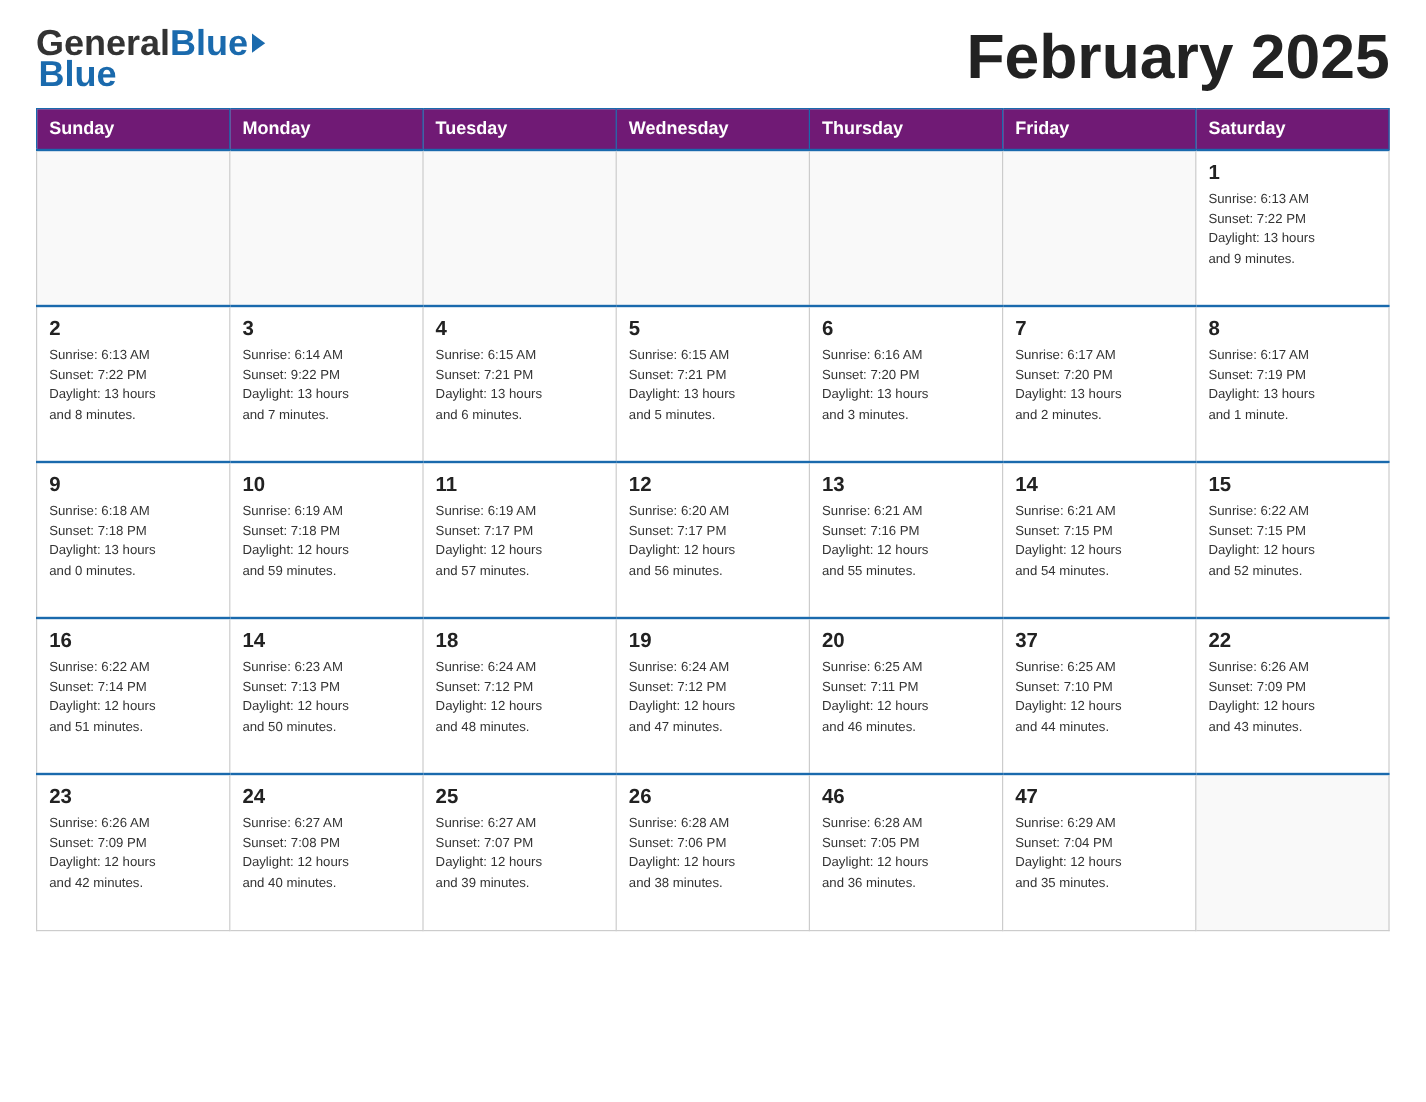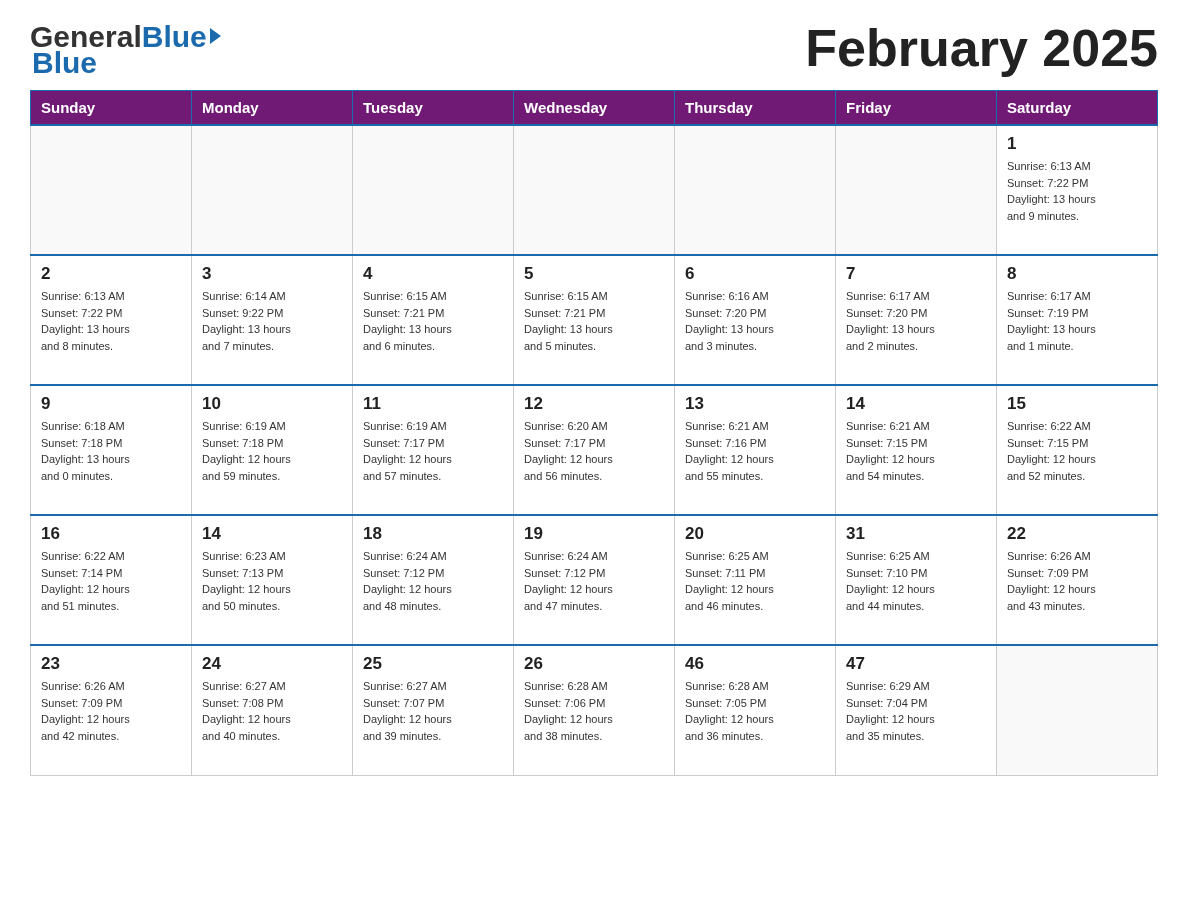--- a/index.html
+++ b/index.html
@@ -260,21 +260,21 @@
 and 47 minutes.</div>
         </td>
         <td>
           <div class="day-number">20</div>
           <div class="day-info" style="white-space: pre-line;">Sunrise: 6:25 AM
 Sunset: 7:11 PM
 Daylight: 12 hours
 and 46 minutes.</div>
         </td>
         <td>
-          <div class="day-number">31</div>
+          <div class="day-number">37</div>
           <div class="day-info" style="white-space: pre-line;">Sunrise: 6:25 AM
 Sunset: 7:10 PM
 Daylight: 12 hours
 and 44 minutes.</div>
         </td>
         <td>
           <div class="day-number">22</div>
           <div class="day-info" style="white-space: pre-line;">Sunrise: 6:26 AM
 Sunset: 7:09 PM
 Daylight: 12 hours

